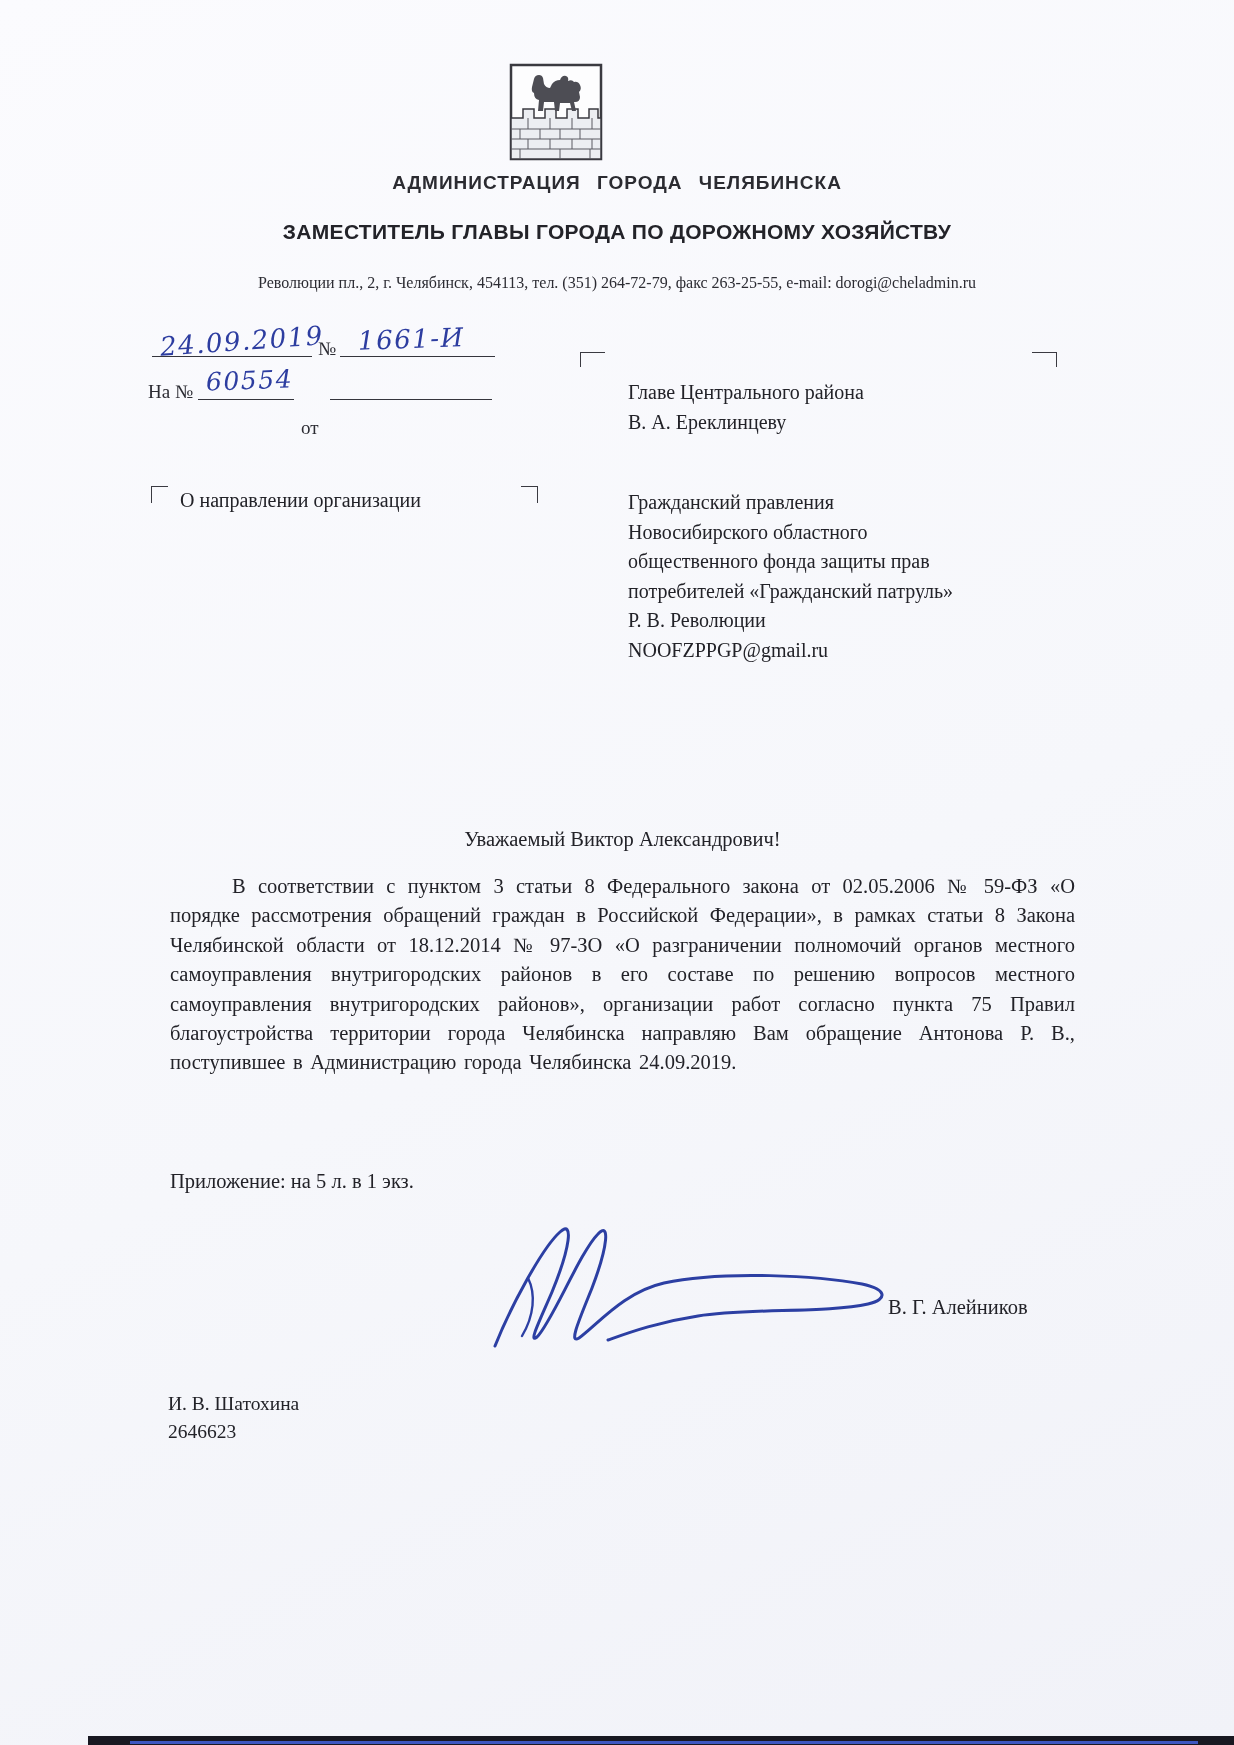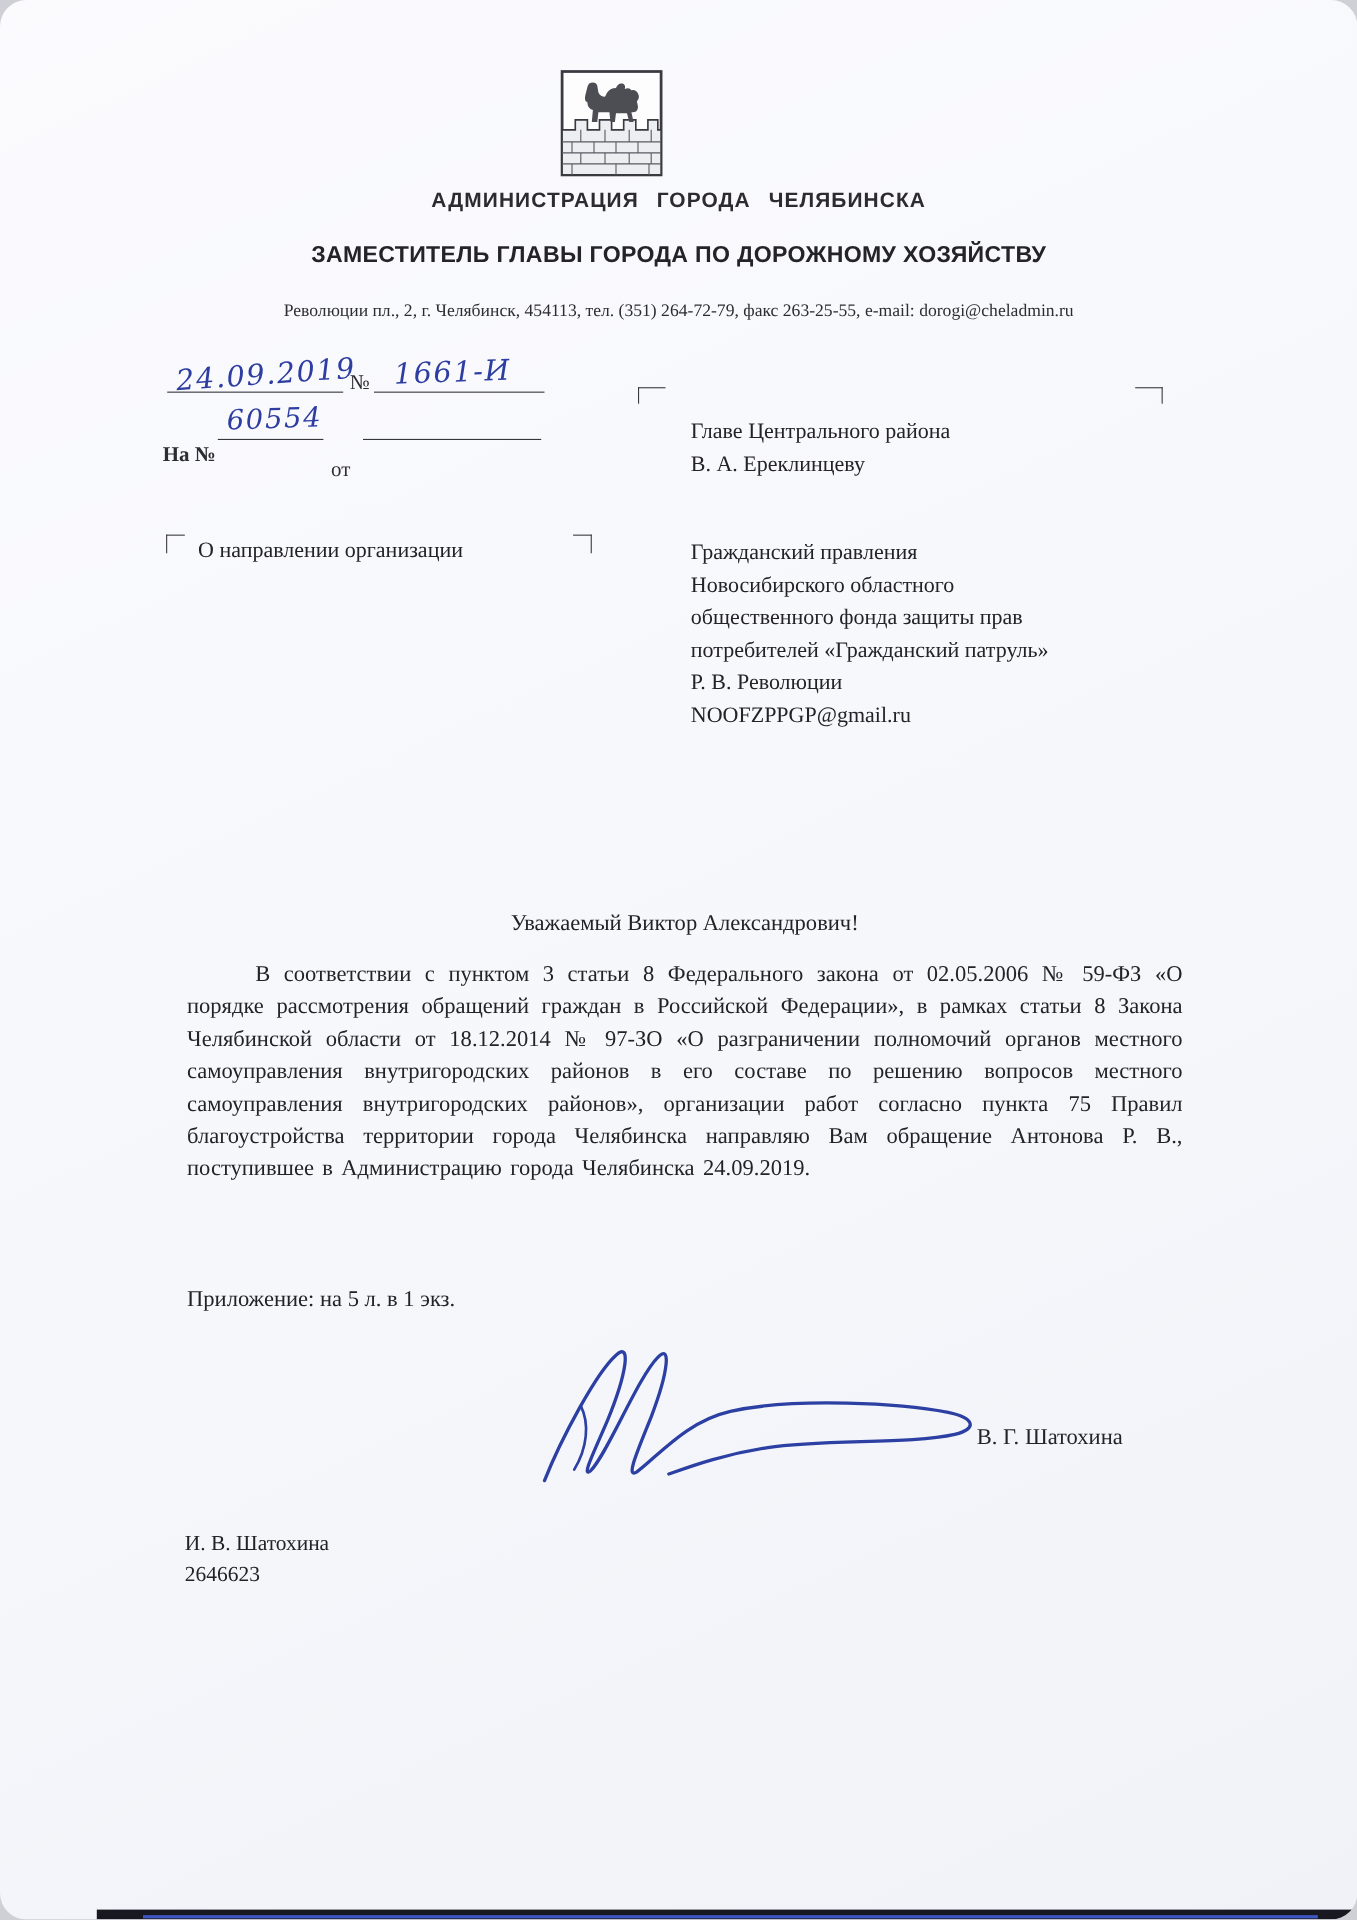--- a/index.html
+++ b/index.html
@@ -4,21 +4,20 @@
 <style>
   html,body{margin:0;padding:0;background:#cfd0d6;}
   .page{
     position:relative;
     width:1234px;height:1745px;
     margin:0 auto;
     background:linear-gradient(155deg,#fbfbfe 0%,#f6f7fb 55%,#f1f2f8 100%);
     overflow:hidden;
     font-family:"Liberation Serif", serif;
     color:#26262c;
-    border-radius:24px;
   }
   .abs{position:absolute;}
   .sans{font-family:"Liberation Sans", sans-serif;}
   .center{text-align:center;}
 
   .org-name{
     left:0;right:0;top:172px;
     font-size:19px;font-weight:600;letter-spacing:1px;word-spacing:10px;color:#2b2b31;
   }
   .dept-title{
@@ -41,21 +40,21 @@
   .hw-incoming{left:206px;top:366px;font-size:25px;transform:rotate(-2deg);}
 
   .writeline{border-bottom:1.6px solid #35353c;height:0;}
   .line-date{left:152px;top:356px;width:160px;}
   .line-number{left:340px;top:356px;width:155px;}
   .line-incoming{left:198px;top:399px;width:96px;}
   .line-from{left:330px;top:399px;width:162px;}
 
   .ref-label{font-size:19px;color:#2c2c33;}
   .no-label{left:318px;top:338px;}
-  .incoming-label{left:148px;top:403px;font-weight:bold;}
+  .incoming-label{left:148px;top:381px;}
   .from-label{left:301px;top:381px;margin-top:36px;}
 
   .corner{width:24px;height:14px;}
   .corner-tl{border-top:1.6px solid #3a3a41;border-left:1.6px solid #3a3a41;}
   .corner-tr{border-top:1.6px solid #3a3a41;border-right:1.6px solid #3a3a41;}
   .addr-corner-left{left:580px;top:352px;}
   .addr-corner-right{left:1032px;top:352px;}
   .subj-corner-left{left:151px;top:486px;width:16px;height:16px;}
   .subj-corner-right{left:521px;top:486px;width:16px;height:16px;}
 
@@ -155,21 +154,21 @@
   </div>
 
   <div class="abs salutation">Уважаемый Виктор Александрович!</div>
   <div class="abs body-par">В соответствии с пунктом 3 статьи 8 Федерального закона от 02.05.2006 № 59-ФЗ «О порядке рассмотрения обращений граждан в Российской Федерации», в рамках статьи 8 Закона Челябинской области от 18.12.2014 № 97-ЗО «О разграничении полномочий органов местного самоуправления внутригородских районов в его составе по решению вопросов местного самоуправления внутригородских районов», организации работ согласно пункта 75 Правил благоустройства территории города Челябинска направляю Вам обращение Антонова Р. В., поступившее в Администрацию города Челябинска 24.09.2019.</div>
   <div class="abs attachment">Приложение: на 5 л. в 1 экз.</div>
 
   <svg class="abs sig-svg" width="500" height="150" viewBox="0 0 500 150">
     <path d="M95,128 C110,90 142,30 160,14 C174,1 170,30 152,74 C140,102 128,126 137,119 C152,104 180,34 198,16 C210,3 208,28 192,70 C180,100 168,127 179,120 C198,106 224,74 264,65 C324,52 420,58 462,66 C486,71 489,81 468,86 C428,95 348,90 298,98 C258,104 228,115 208,122" stroke="#2c3fa3" stroke-width="3" fill="none" stroke-linecap="round" stroke-linejoin="round"></path>
     <path d="M128,60 C136,76 134,98 122,118" stroke="#2c3fa3" stroke-width="2.4" fill="none" stroke-linecap="round"></path>
   </svg>
-  <div class="abs sig-name">В. Г. Шатохина</div>
+  <div class="abs sig-name">В. Г. Алейников</div>
 
   <div class="abs footer-exec">
     <div>И. В. Шатохина</div>
     <div>2646623</div>
   </div>
 
   <div class="abs scan-edge"></div>
   <div class="abs scan-edge-blue"></div>
 
 </div>

